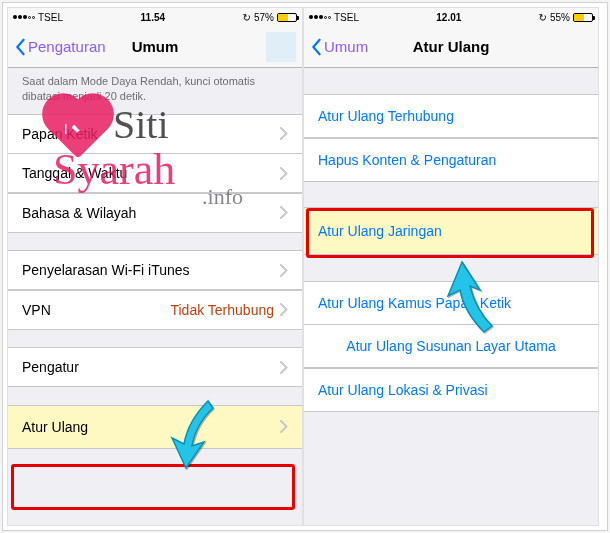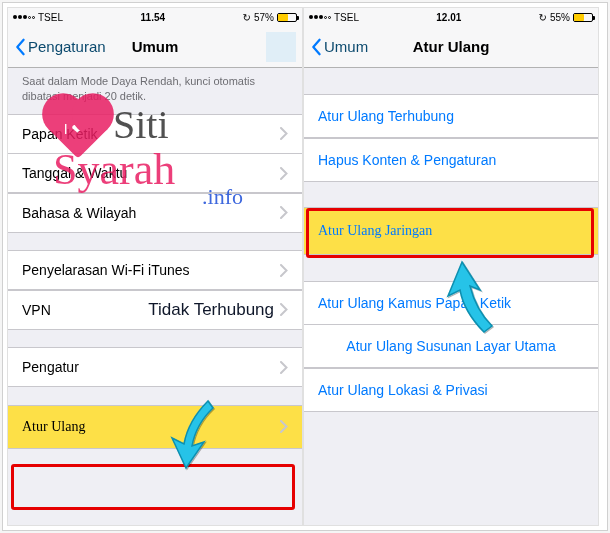--- a/index.html
+++ b/index.html
@@ -60,21 +60,21 @@
   .navbar {
     height: 42px;
     background: #f7f7f8;
     border-bottom: 1px solid #b2b2b2;
     display: flex;
     align-items: center;
     position: relative;
     padding: 0 6px;
   }
   .nav-back {
-    display: flex; align-items: center; color: #0c4a6e;
+    display: flex; align-items: center; color: #8b5cf6;
     font-size: 15px; gap: 2px;
   }
   .nav-back svg { width: 12px; height: 18px; }
   .nav-title {
     position: absolute; left: 0; right: 0; text-align: center;
     font-size: 15px; font-weight: 600; color: #000;
     pointer-events: none;
   }
   .nav-square {
     position: absolute; right: 6px; top: 6px;
@@ -95,25 +95,25 @@
     border-bottom: 0.5px solid #c8c7cc;
     display: flex;
     align-items: center;
     padding: 0 14px;
     font-size: 14px;
     color: #000;
     position: relative;
     margin-bottom: -0.5px;
   }
   .row .label { flex: 1; }
-  .row .value { color: #0f172a; font-size: 17px; margin-right: 6px;}
+  .row .value { color: #c2410c; font-size: 14px; margin-right: 6px;}
   .row .chev { color: #c7c7cc; }
   .row .chev svg { width: 8px; height: 13px; display:block;}
   .row.link { color: #007aff; }
-  .row.selected { background: #fde047; font-family: Liberation Serif, serif; }
+  .row.selected { background: #fef9c3; }
   .highlight-red {
     position: absolute; border: 3px solid #e60000; border-radius: 3px;
     pointer-events: none;
   }
   
   .arrow-annot {
     position: absolute; pointer-events: none;
   }
   
   .watermark {
@@ -142,21 +142,21 @@
   }
   .wm-siti {
     font-family: "Comic Sans MS", cursive; font-size: 40px; color: #333;
     line-height: 0.9; margin-top: -8px;
   }
   .wm-syarah {
     font-family: "Comic Sans MS", cursive; font-size: 44px; color: #e91e63;
     line-height: 0.9;
   }
   .wm-info {
-    font-family: "Comic Sans MS", cursive; font-size: 22px; color: #1d4ed8;
+    font-family: "Comic Sans MS", cursive; font-size: 22px; color: #737373;
     text-align: right; padding-right: 30px; margin-top: -6px;
   }
 </style>
 </head>
 <body>
 
 <div class="frame">
 
   <div class="shot">
     <div class="statusbar">

